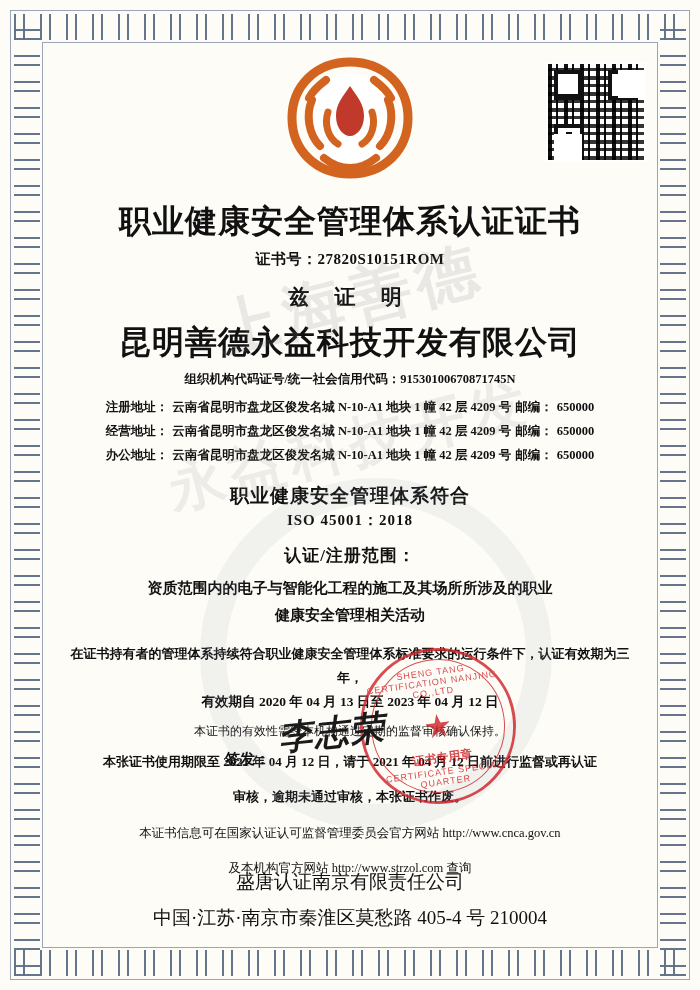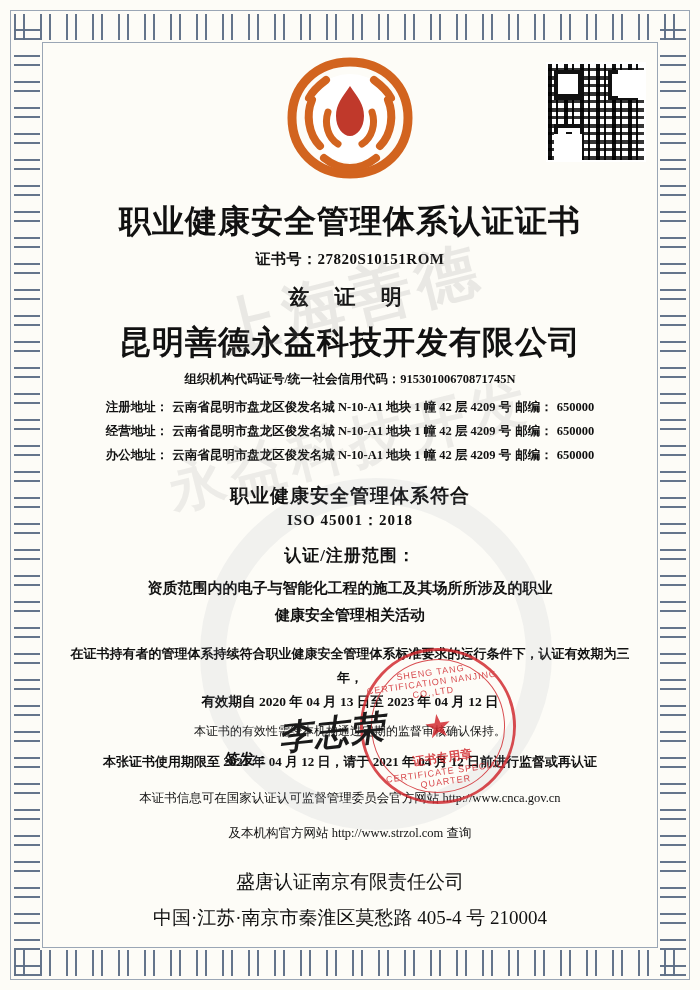--- a/index.html
+++ b/index.html
@@ -459,20 +459,21 @@
     <div class="scope-title">认证/注册范围：</div>
     <div class="scope-line">资质范围内的电子与智能化工程的施工及其场所所涉及的职业</div>
     <div class="scope-line">健康安全管理相关活动</div>
 
     <div class="para">在证书持有者的管理体系持续符合职业健康安全管理体系标准要求的运行条件下，认证有效期为三年，</div>
     <div class="valid">有效期自 2020 年 04 月 13 日至 2023 年 04 月 12 日</div>
 
     <div class="note">本证书的有效性需经本机构通过定期的监督审核确认保持。</div>
 
     <div class="usage">本张证书使用期限至 2021 年 04 月 12 日，请于 2021 年 04 月 12 日前进行监督或再认证</div>
+    <div class="usage">审核，逾期未通过审核，本张证书作废。</div>
 
     <div class="websites">本证书信息可在国家认证认可监督管理委员会官方网站 http://www.cnca.gov.cn</div>
     <div class="websites">及本机构官方网站 http://www.strzol.com 查询</div>
 
     <div class="sign-area">
       <div class="stamp">
         <div class="ring"></div>
         <div class="ctext">SHENG TANG CERTIFICATION NANJING CO.,LTD</div>
         <div class="star">★</div>
         <div class="inner-label">证书专用章</div>

